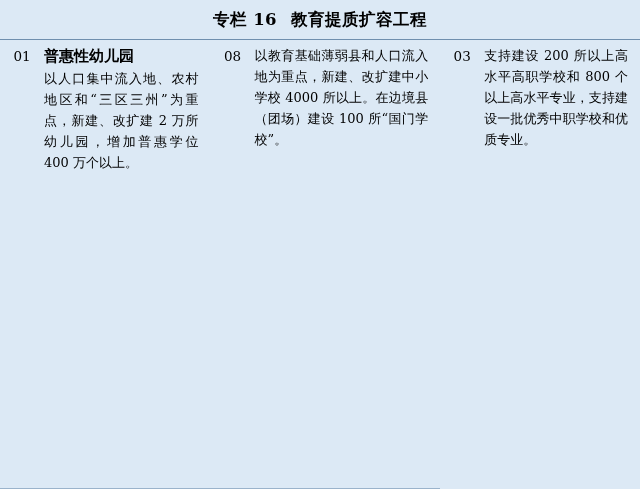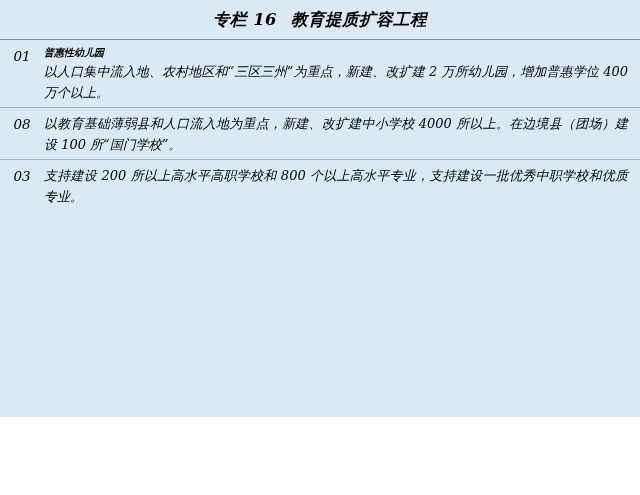--- a/index.html
+++ b/index.html
@@ -8,46 +8,45 @@
   }
   body {
     width: 640px;
     height: 495px;
     background: #ffffff;
     font-family: "DejaVu Serif", "Liberation Serif", serif;
     overflow: hidden;
   }
   .panel {
     width: 640px;
-    height: 417px;
+    height: 489px;
     box-sizing: border-box;
     background: #dce9f5;
     display: flex;
     flex-direction: column;
-    font-style: italic;
   }
   .panel-title {
     text-align: center;
     font-size: 16.5px;
     font-weight: bold;
     color: #000000;
     letter-spacing: 0.5px;
     padding: 10px 0 9px 0;
     background: #dce9f5;
     line-height: 1.2;
     flex: 0 0 auto;
   }
   .title-gap {
     display: inline-block;
     width: 14px;
   }
   .rows {
     flex: 1 1 auto;
     display: flex;
-    flex-direction: column;
+    flex-direction: row;
     border-top: 1.6px solid #6f8fae;
   }
   .row {
     display: flex;
     flex-direction: row;
     align-items: flex-start;
     border-bottom: 1px solid #9ab3cb;
     padding: 5px 0 4px 0;
     box-sizing: border-box;
   }
@@ -60,21 +59,21 @@
     font-size: 13.5px;
     color: #000000;
     padding-top: 3px;
     font-family: "DejaVu Serif", "Liberation Serif", serif;
   }
   .row-body {
     flex: 1 1 auto;
     padding-right: 12px;
   }
   .row-heading {
-    font-size: 10px;
+    font-size: 15px;
     font-weight: bold;
     color: #000000;
     line-height: 1.5;
     margin-bottom: 1px;
   }
   .row-text {
     font-size: 13px;
     color: #000000;
     line-height: 1.62;
     text-align: justify;

